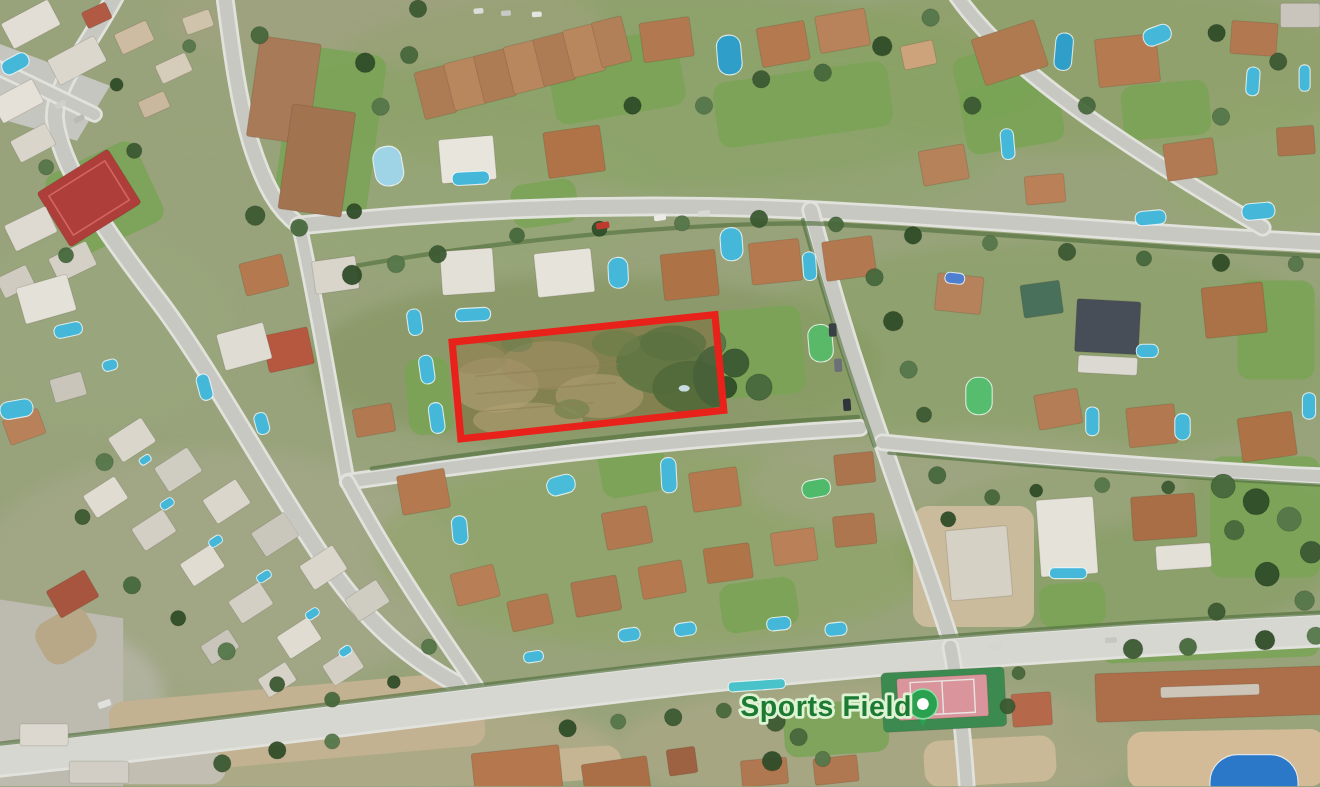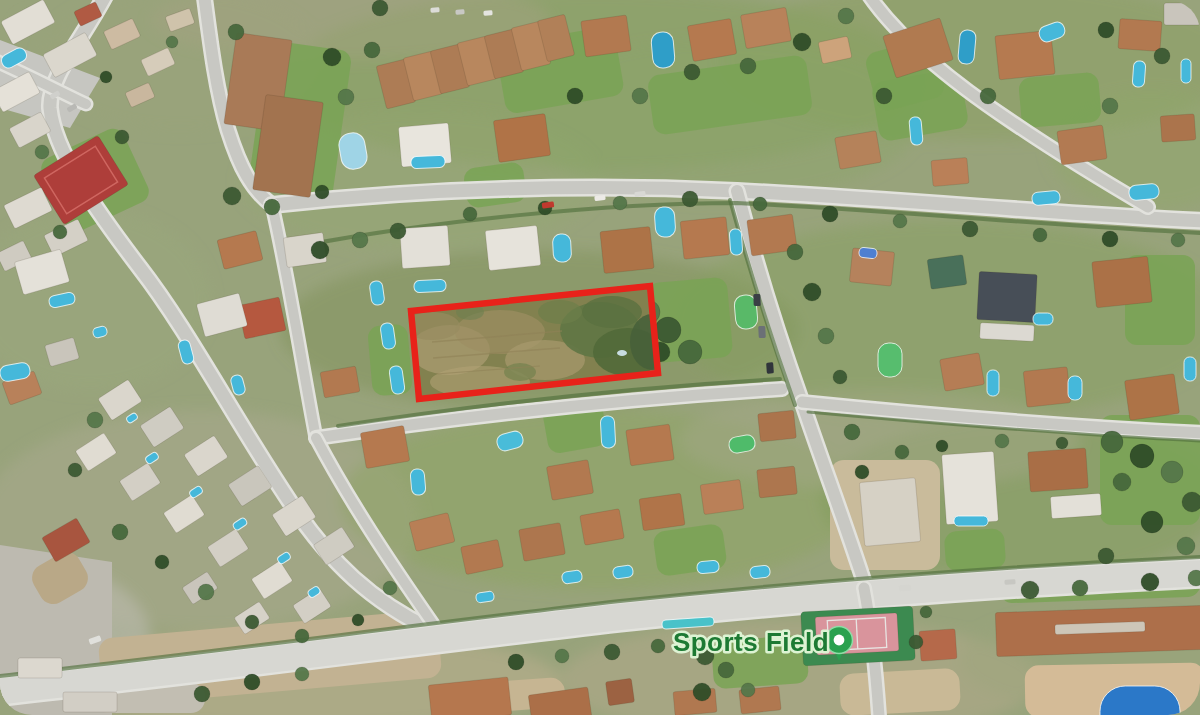--- a/index.html
+++ b/index.html
@@ -1,17 +1,17 @@
 <!DOCTYPE html>
 <html><head>
 <meta charset="utf-8">
 <style>
   html,body{margin:0;padding:0;background:#98a37b;}
   .stage{position:relative;width:1200px;height:715px;overflow:hidden;background:#98a37b;
-         font-family:"Liberation Sans",sans-serif;border-radius:32px;}
+         font-family:"Liberation Sans",sans-serif;}
   svg{display:block;}
   text.map-label{font-family:"Liberation Sans",sans-serif;font-weight:bold;
                  paint-order:stroke;stroke-linejoin:round;letter-spacing:.5px;}
 </style>
 </head>
 <body>
 
 <div class="stage">
   <svg id="map" width="1200" height="715" viewBox="0 0 1200 715">
     <defs>

